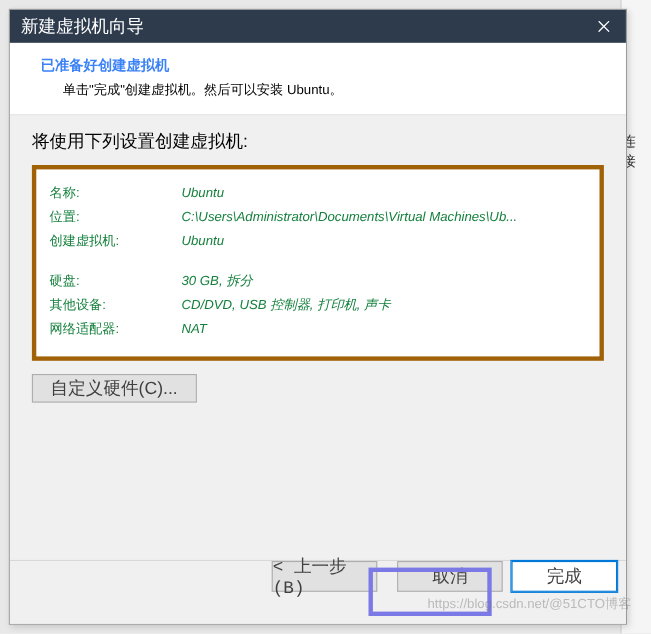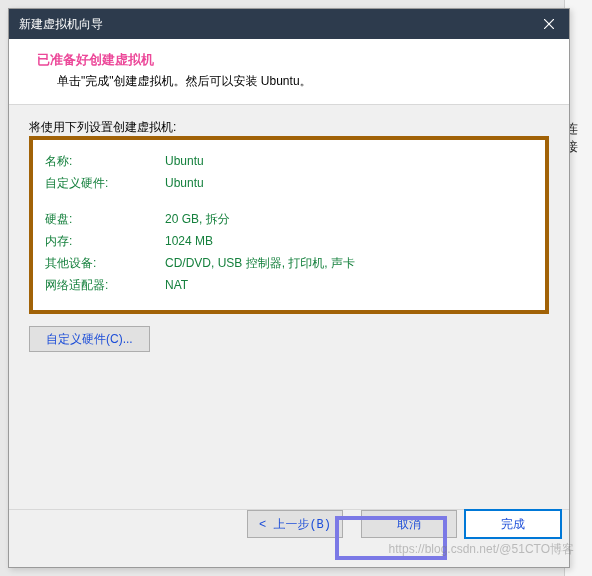--- a/index.html
+++ b/index.html
@@ -41,59 +41,60 @@
     display: flex;
     flex-direction: column;
   }
   .titlebar {
     height: 30px;
     background: #2d3b4d;
     color: #fff;
     display: flex;
     align-items: center;
     padding-left: 10px;
-    font-size: 12px;
+    font-size: 16px;
   }
   .titlebar .close {
     margin-left: auto;
     width: 40px;
     height: 30px;
     display: flex;
     align-items: center;
     justify-content: center;
     color: #fff;
     font-size: 14px;
     cursor: pointer;
   }
   .header-pane {
     padding: 12px 20px 14px 28px;
     border-bottom: 1px solid #d8d8d8;
     background: #fff;
   }
   .header-pane .htitle {
     font-weight: bold;
     font-size: 13px;
-    color: #ec4899;
+    color: #3b82f6;
     margin-bottom: 4px;
   }
   .header-pane .hdesc {
     font-size: 12px;
     color: #000;
     margin-left: 20px;
   }
   .body-pane {
     flex: 1;
     background: #f0f0f0;
     padding: 14px 20px 6px 20px;
     display: flex;
     flex-direction: column;
   }
   .body-pane .body-label {
-    font-size: 12px;
+    font-size: 16px;
     color: #000;
+    margin-bottom: 10px;
   }
   .settings-box {
     background: #fff;
     border: 4px solid #a16207;
     padding: 10px 12px 14px 12px;
     font-size: 12px;
     color: #15803d;
   }
   .row {
     display: flex;
@@ -101,33 +102,34 @@
   }
   .row .k {
     width: 120px;
     flex-shrink: 0;
   }
   .row .v {
     flex: 1;
     white-space: nowrap;
     overflow: hidden;
     text-overflow: ellipsis;
+    font-style: italic;
   }
   .gap { height: 14px; }
   .hw-row { margin-top: 12px; }
   .btn {
     display: inline-flex;
     align-items: center;
     justify-content: center;
     height: 26px;
     padding: 0 16px;
     background: #e1e1e1;
     border: 1px solid #adadad;
-    font-size: 12px;
-    color: #1d4ed8;
+    font-size: 16px;
+    color: #404040;
     cursor: pointer;
     user-select: none;
   }
   .footer {
     border-top: 1px solid #d8d8d8;
     background: #f0f0f0;
     height: 58px;
     display: flex;
     align-items: flex-start;
     justify-content: flex-end;
@@ -187,33 +189,33 @@
 
   <div class="body-pane">
     <div class="body-label">将使用下列设置创建虚拟机:</div>
 
     <div class="settings-box">
       <div class="row">
         <span class="k">名称:</span>
         <span class="v">Ubuntu</span>
       </div>
       <div class="row">
-      </div>
-      <div class="row">
-        <span class="k">自定义硬件:</span>
+        <span class="k">位置:</span>
+        <span class="v">C:\Users\Administrator\Documents\Virtual Machines\Ub...</span>
+      </div>
+      <div class="row">
+      </div>
+      <div class="row">
+        <span class="k">创建虚拟机:</span>
         <span class="v">Ubuntu</span>
       </div>
       <div class="gap"></div>
       <div class="row">
         <span class="k">硬盘:</span>
-        <span class="v">20 GB, 拆分</span>
-      </div>
-      <div class="row">
-        <span class="k">内存:</span>
-        <span class="v">1024 MB</span>
+        <span class="v">30 GB, 拆分</span>
       </div>
       <div class="row">
         <span class="k">其他设备:</span>
         <span class="v">CD/DVD, USB 控制器, 打印机, 声卡</span>
       </div>
       <div class="row">
         <span class="k">网络适配器:</span>
         <span class="v">NAT</span>
       </div>
     </div>

